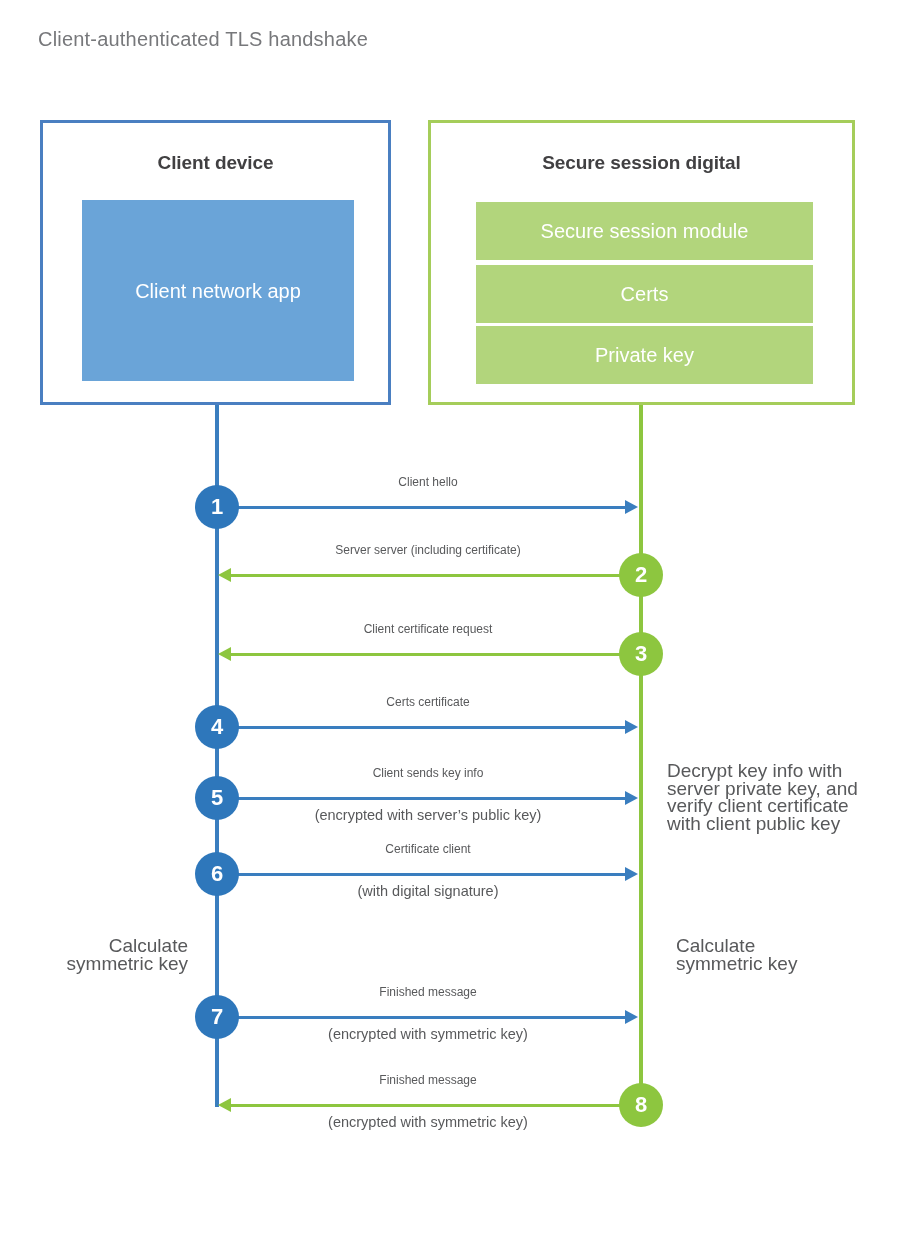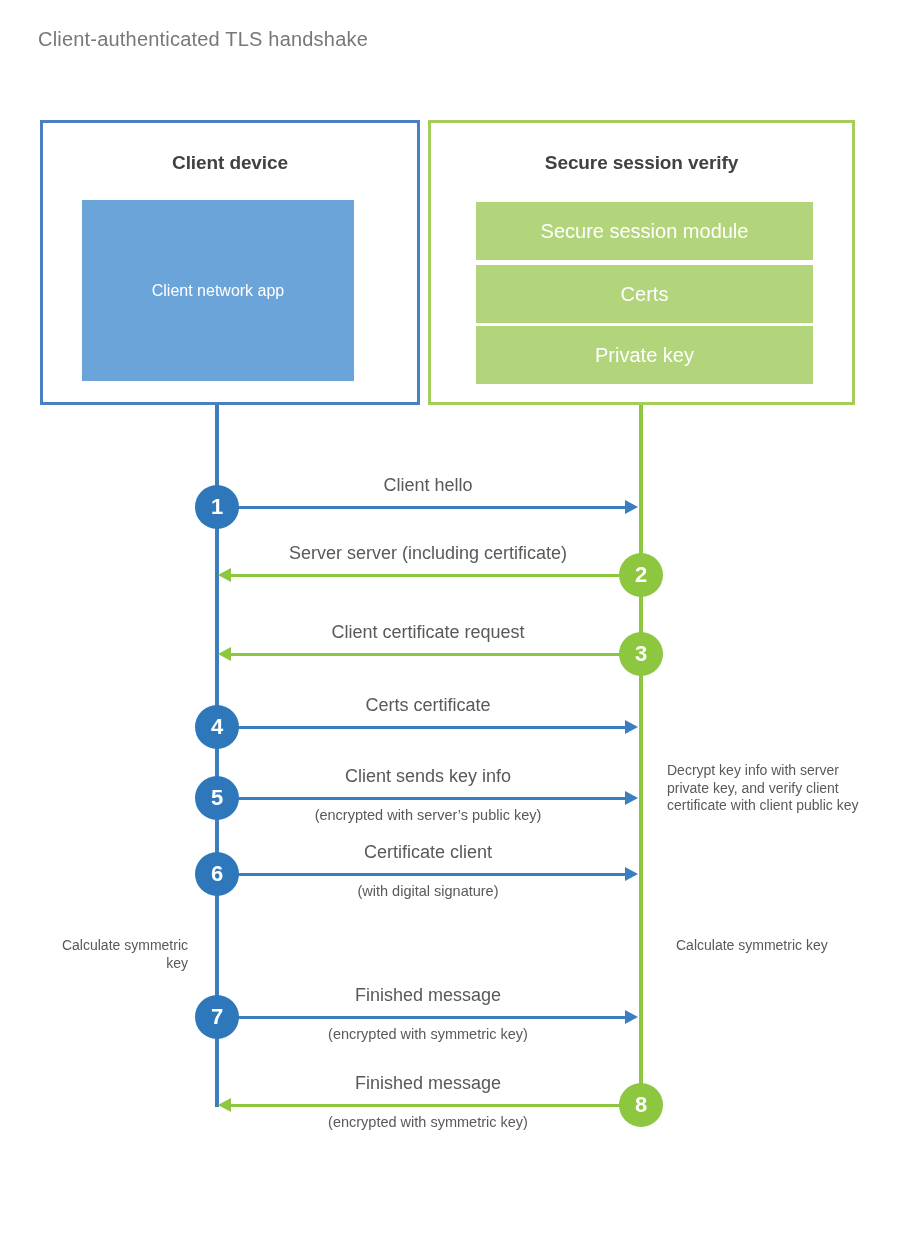--- a/index.html
+++ b/index.html
@@ -29,21 +29,21 @@
 
   
   .entity-box {
     position: absolute;
     background: #ffffff;
     box-sizing: border-box;
   }
   #client-device-box {
     left: 40px;
     top: 120px;
-    width: 380px;
+    width: 351px;
     height: 285px;
     border: 3px solid #4a7fc1;
   }
   #secure-session-server-box {
     left: 428px;
     top: 120px;
     width: 427px;
     height: 285px;
     border: 3px solid #a5cd5a;
   }
@@ -57,21 +57,21 @@
   }
 
   #client-network-app {
     position: absolute;
     left: 39px;
     top: 77px;
     width: 272px;
     height: 181px;
     background: #6aa4d8;
     color: #ffffff;
-    font-size: 16px;
+    font-size: 20px;
     line-height: 28px;
     text-align: center;
     display: flex;
     align-items: center;
     justify-content: center;
     box-sizing: border-box;
   }
 
   .server-module {
     position: absolute;
@@ -150,40 +150,40 @@
     box-sizing: border-box;
   }
   .step-badge.blue { background: #2e77bb; left: 195px; }
   .step-badge.green { background: #8dc63f; left: 619px; }
 
   .step-label {
     position: absolute;
     left: 218px;
     width: 420px;
     text-align: center;
-    font-size: 18px;
+    font-size: 12px;
     color: #58595b;
     top: -32px;
     white-space: nowrap;
   }
   .step-sublabel {
     position: absolute;
     left: 218px;
     width: 420px;
     text-align: center;
     font-size: 14.5px;
     color: #58595b;
     top: 9px;
     white-space: nowrap;
   }
 
   
   .side-note {
     position: absolute;
-    font-size: 14px;
+    font-size: 19px;
     line-height: 17.5px;
     color: #58595b;
   }
   #server-decrypt-note {
     left: 667px;
     top: 762px;
     width: 200px;
     text-align: left;
   }
   #client-calc-key-note {
@@ -203,21 +203,21 @@
 <body>
 
 <div id="diagram-title">Client-authenticated TLS handshake</div>
 
 <div class="entity-box" id="client-device-box">
   <div class="entity-title">Client device</div>
   <div id="client-network-app">Client network app</div>
 </div>
 
 <div class="entity-box" id="secure-session-server-box">
-  <div class="entity-title">Secure session verify</div>
+  <div class="entity-title">Secure session digital</div>
   <div class="server-module" id="server-module-0">Secure session module</div>
   <div class="server-module" id="server-module-2">Private key</div>
   <div class="server-module" id="server-module-1">Certs</div>
 </div>
 
 <div class="lifeline" id="client-lifeline"></div>
 <div class="lifeline" id="server-lifeline"></div>
 
 <div class="step-row" id="step-row-1" style="top:507px">
   <div class="step-label">Client hello</div>

